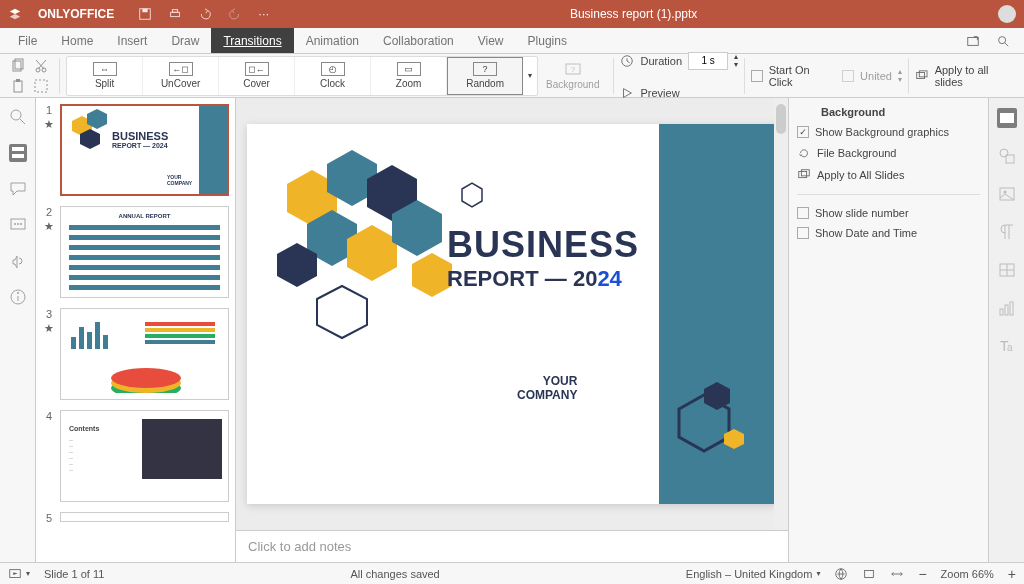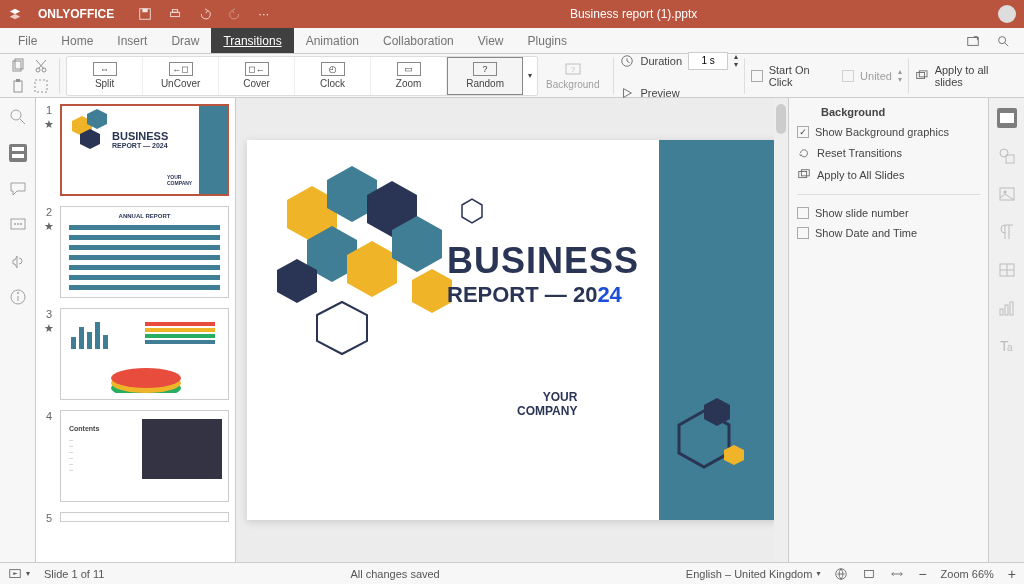--- a/index.html
+++ b/index.html
@@ -356,34 +356,35 @@
           <polygon points="75,60 85,55 95,60 95,70 85,75 75,70" fill="#f0b429"></polygon>
         </svg>
         <div class="biz-title">BUSINESS</div>
         <div class="biz-sub"><span>REPORT — 20</span><span class="yr">24</span></div>
         <div class="company"><span>YOUR</span><br><span>COMPANY</span></div>
       </div>
       <div class="vscroll">
           <div class="handle"></div>
         </div>
     </div>
+    <div class="notes-bar">Click to add notes</div>
   </div>
 
   <div class="right-panel">
     <div class="sect-title">Background</div>
     <div class="row">
         <div class="chk">✓</div>
         <span>Show Background graphics</span>
       </div>
     <div class="row">
         <svg class="i" viewBox="0 0 16 16">
           <path d="M4 8a4 4 0 1 1 1 3" fill="none" stroke="#666"></path>
           <polyline points="3,9 4,11 6,10" fill="none" stroke="#666"></polyline>
         </svg>
-        <span>Reset Transitions</span>
+        <span>File Background</span>
       </div>
     <div class="row">
         <svg class="i" viewBox="0 0 16 16">
           <rect x="2" y="4" width="9" height="7" fill="none" stroke="#666"></rect>
           <rect x="5" y="2" width="9" height="7" fill="none" stroke="#666"></rect>
         </svg>
         <span>Apply to All Slides</span>
       </div>
     <div class="hr"></div>
     <div class="row">

